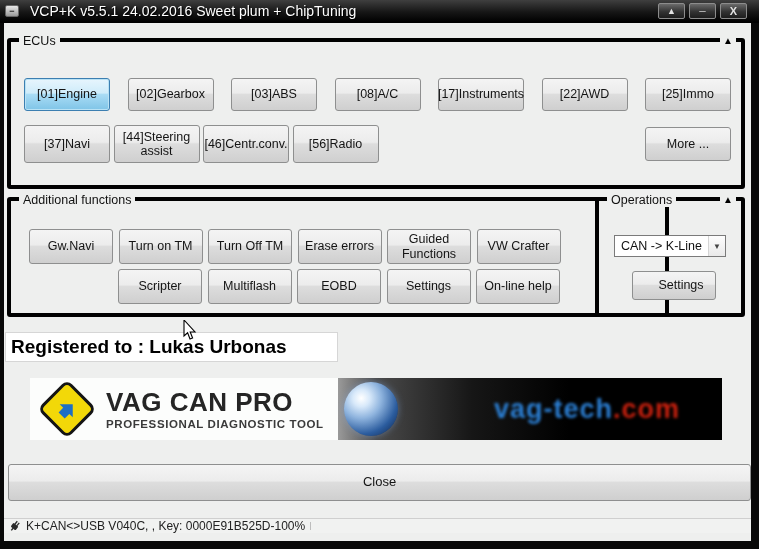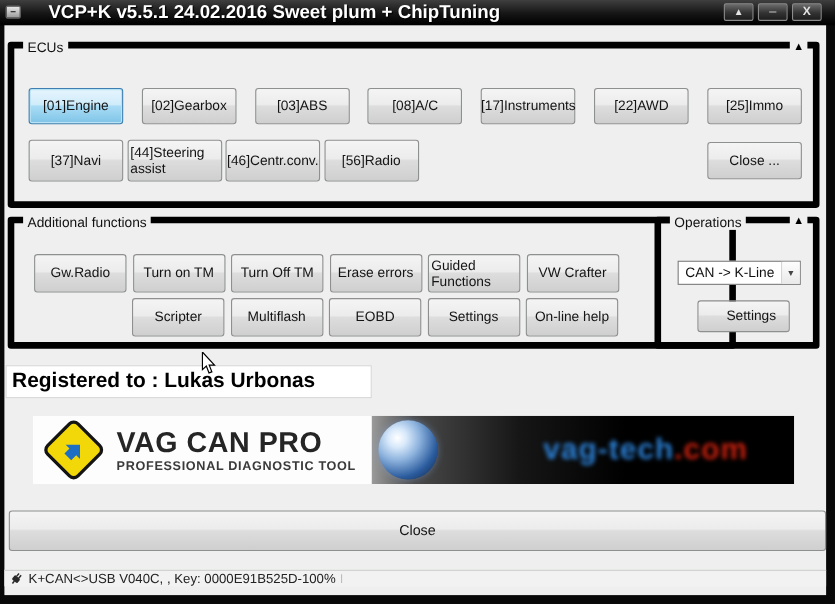--- a/index.html
+++ b/index.html
@@ -18,21 +18,21 @@
     border-bottom:1px solid #000;
   }
   .sysmenu {
     width:14px; height:12px; margin-left:5px;
     background:linear-gradient(#e8e8e8,#9a9a9a);
     border:1px solid #666; border-radius:2px;
     display:flex; align-items:center; justify-content:center;
     font-size:9px; font-weight:bold; color:#1a1a1a; line-height:1;
   }
   .title-text {
-    margin-left:25px; color:#fff; font-weight:bold; font-size:17px;
+    margin-left:11px; color:#fff; font-weight:normal; font-size:14px;
     text-shadow:1px 1px 1px #000; white-space:nowrap;
   }
   .win-controls { margin-left:auto; margin-right:12px; display:flex; gap:4px; }
   .win-btn {
     width:27px; height:16px;
     background:linear-gradient(#6b6b6b,#333 55%,#1d1d1d);
     border:1px solid #8c8c8c; border-radius:2px;
     color:#e3e3e3; font-size:9px; font-weight:bold;
     display:flex; align-items:center; justify-content:center; line-height:1;
     cursor:default;
@@ -41,42 +41,42 @@
 
   
   .body {
     position:absolute; left:4px; top:23px; width:747px; height:518px;
     background:#eeefee;
   }
 
   
   .groupbox {
     position:absolute;
-    border:6px solid #000000; border-radius:3px;
+    border:4px solid #000000; border-radius:3px;
   }
   .group-label {
     position:absolute; top:-8px; left:8px;
     background:#eeefee; padding:0 4px;
     font-size:12.5px; color:#111; white-space:nowrap;
   }
   .collapse-arrow {
     position:absolute; top:-7px; right:5px;
     background:#eeefee; padding:0 3px;
     font-size:10px; color:#000; cursor:default; line-height:1.2;
   }
 
   
   .btn {
     appearance:none; -webkit-appearance:none;
     background:linear-gradient(#f4f4f4, #ececec 45%, #dddddd 50%, #cfcfcf);
     border:1px solid #8e8f8f; border-radius:3px;
     font-family:"Liberation Sans", sans-serif;
     font-size:12.5px; color:#141414;
     display:flex; align-items:center; justify-content:center;
-    text-align:left; line-height:1.15; padding:0 2px;
+    text-align:center; line-height:1.15; padding:0 2px;
     cursor:default;
   }
   .btn.selected {
     border-color:#3c7fb1;
     background:linear-gradient(#e7f5fd, #cfecfa 45%, #a9dcf5 50%, #7fc4e7);
     box-shadow:0 0 0 1px #b9e2f5 inset;
   }
 
   
   #ecus-group { left:3px; top:15px; width:738px; height:151px; }
@@ -217,29 +217,29 @@
         <button class="btn">[08]A/C</button>
         <button class="btn">[17]Instruments</button>
         <button class="btn">[22]AWD</button>
         <button class="btn">[25]Immo</button>
       </div>
       <div class="ecu-row2">
         <button class="btn">[37]Navi</button>
         <button class="btn">[44]Steering assist</button>
         <button class="btn">[46]Centr.conv.</button>
         <button class="btn">[56]Radio</button>
-        <button class="btn more-btn">Close ...</button>
+        <button class="btn more-btn">More ...</button>
       </div>
     </div>
 
     <div class="groupbox" id="addfunc-group">
       <span class="group-label">Additional functions</span>
       <span class="collapse-arrow">▲</span>
       <div class="af-row1">
-        <button class="btn">Gw.Radio</button>
+        <button class="btn">Gw.Navi</button>
         <button class="btn">Turn on TM</button>
         <button class="btn">Turn Off TM</button>
         <button class="btn">Erase errors</button>
         <button class="btn">Guided Functions</button>
         <button class="btn">VW Crafter</button>
       </div>
       <div class="af-row2">
         <button class="btn">Scripter</button>
         <button class="btn">Multiflash</button>
         <button class="btn">EOBD</button>

